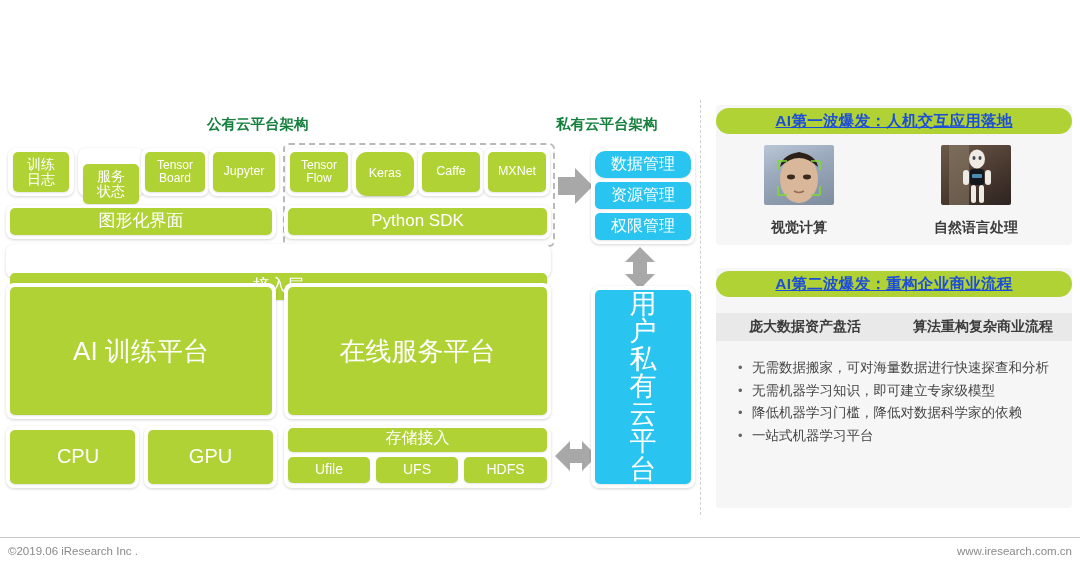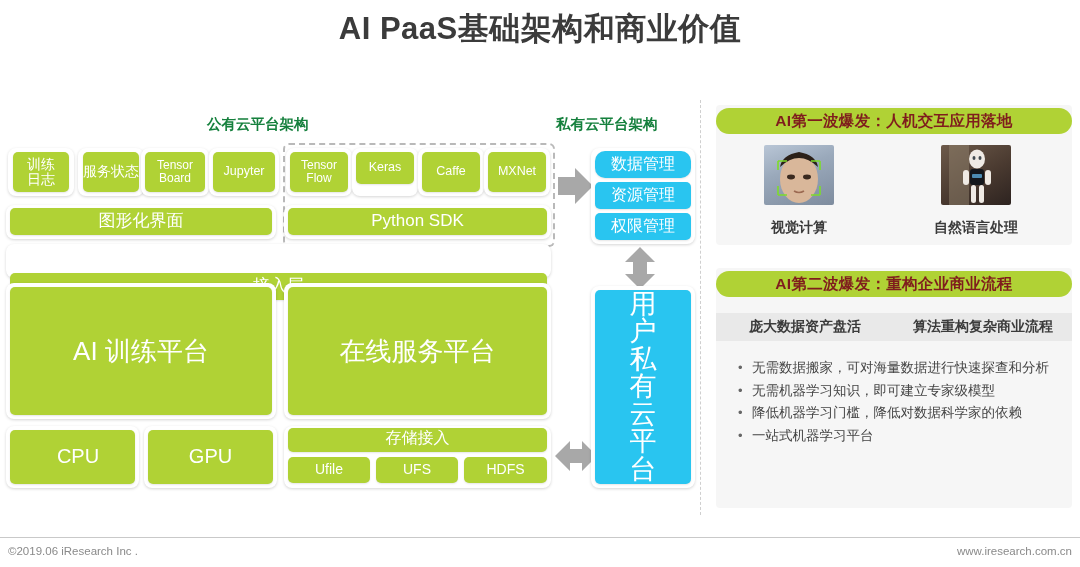--- a/index.html
+++ b/index.html
@@ -52,23 +52,23 @@
 
   
   #divider{
     position:absolute;left:700px;top:100px;width:0;height:415px;
     border-left:1.5px dashed #cfcfcf;
   }
 
   
   .panel{position:absolute;background:#f6f6f6;border-radius:4px;}
   .panel-head{
-    position:absolute;background:#b0d235;color:#7f1d1d;border-radius:13px;
+    position:absolute;background:#b0d235;color:#1d4ed8;border-radius:13px;
     display:flex;align-items:center;justify-content:center;
-    font-size:15.5px;font-weight:bold;letter-spacing:.3px;
+    font-size:15.5px;font-weight:bold;letter-spacing:.3px;text-decoration:underline;
   }
   .subhead-row{
     position:absolute;display:flex;background:#e9e9e9;
   }
   .subhead{
     flex:1;text-align:center;font-size:14px;font-weight:bold;color:#3b3b3b;
     display:flex;align-items:center;justify-content:center;
   }
   .photo-cap{
     position:absolute;font-size:14px;font-weight:bold;color:#3b3b3b;
@@ -95,35 +95,34 @@
     border-top:1.5px solid #c9c9c9;
   }
   #copyright{position:absolute;left:8px;top:545px;font-size:11.5px;color:#8a8a8a;}
   #weburl{position:absolute;right:8px;top:545px;font-size:11.5px;color:#8a8a8a;}
 </style>
 </head>
 <body>
 
 <div class="page">
 
-  <div id="title">AI PaaS基础架构和商业价值</div>
 
   <div class="section-cap" id="cap-public">公有云平台架构</div>
   <div class="section-cap" id="cap-private">私有云平台架构</div>
 
   <div id="dashed-frame"></div>
 
   <div class="gwrap" style="left:8px;top:148px;width:66px;height:48px;"></div>
   <div class="gbox" style="left:13px;top:152px;width:56px;height:40px;font-size:14px;flex-direction:column;">
     <span>训练</span>
     <span>日志</span>
   </div>
 
   <div class="gwrap" style="left:78px;top:148px;width:66px;height:48px;"></div>
-  <div class="gbox" style="left:83px;top:152px;width:56px;height:40px;font-size:14px;flex-direction:row;">
+  <div class="gbox" style="left:83px;top:164px;width:56px;height:40px;font-size:14px;flex-direction:column;">
     <span>服务</span>
     <span>状态</span>
   </div>
 
   <div class="gwrap" style="left:141px;top:148px;width:68px;height:48px;"></div>
   <div class="gbox" style="left:145px;top:152px;width:60px;height:40px;font-size:12px;flex-direction:column;">
     <span>Tensor</span>
     <span>Board</span>
   </div>
 
@@ -132,21 +131,21 @@
     <span>Jupyter</span>
   </div>
 
   <div class="gwrap" style="left:286px;top:148px;width:66px;height:48px;"></div>
   <div class="gbox" style="left:290px;top:152px;width:58px;height:40px;font-size:12px;flex-direction:column;">
     <span>Tensor</span>
     <span>Flow</span>
   </div>
 
   <div class="gwrap" style="left:352px;top:148px;width:66px;height:48px;"></div>
-  <div class="gbox" style="left:356px;top:152px;width:58px;height:32px;font-size:12.5px;">
+  <div class="gbox" style="left:356px;top:152px;width:58px;height:44px;font-size:12.5px;border-radius:11px;">
     <span>Keras</span>
   </div>
 
   <div class="gwrap" style="left:418px;top:148px;width:66px;height:48px;"></div>
   <div class="gbox" style="left:422px;top:152px;width:58px;height:40px;font-size:12.5px;">
     <span>Caffe</span>
   </div>
 
   <div class="gwrap" style="left:484px;top:148px;width:66px;height:48px;"></div>
   <div class="gbox" style="left:488px;top:152px;width:58px;height:40px;font-size:12.5px;">

